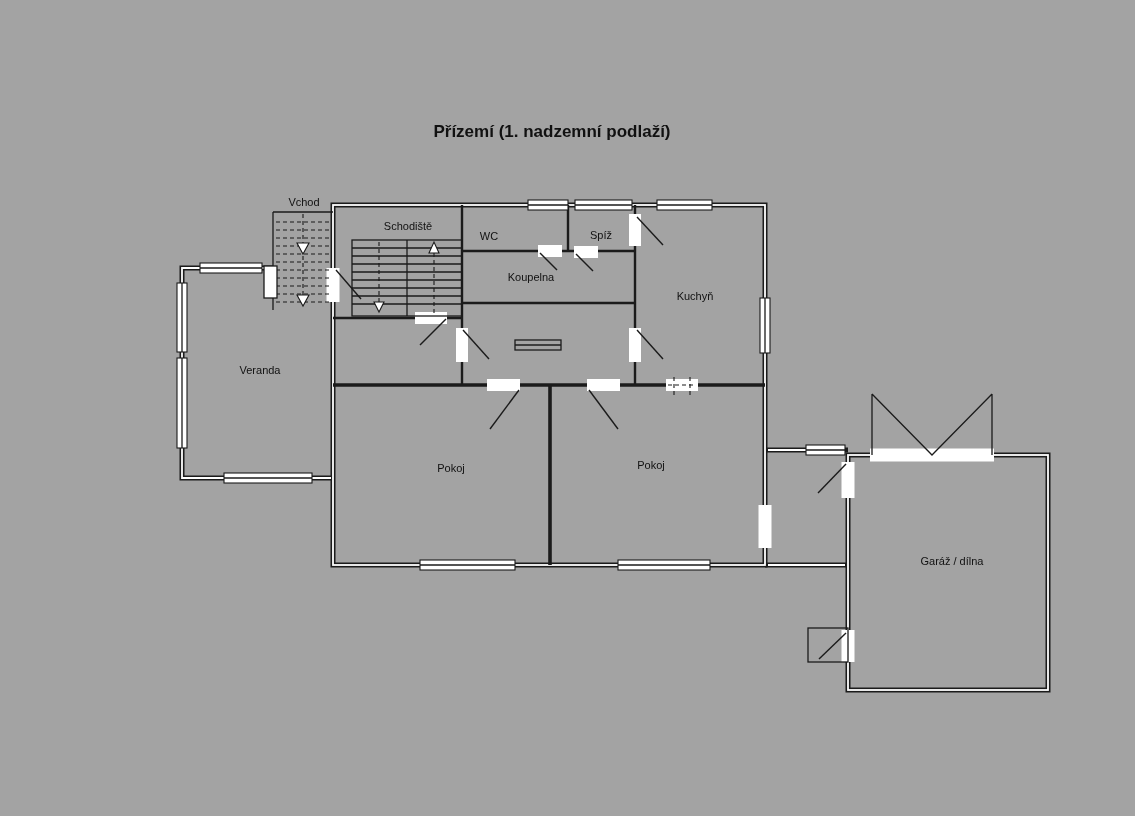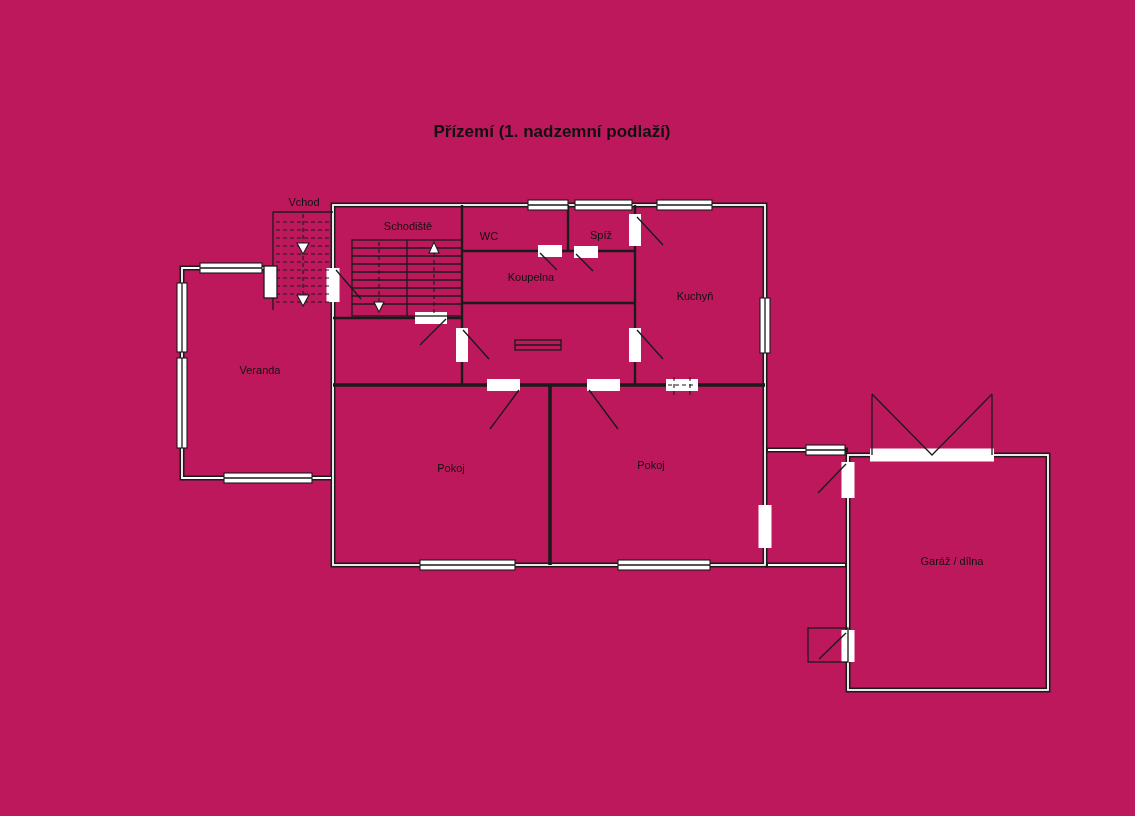--- a/index.html
+++ b/index.html
@@ -1,19 +1,19 @@
 <!DOCTYPE html>
 <html><head>
 <meta charset="utf-8">
 <style>
   html,body{margin:0;padding:0;background:#ffffff;}
   .page{
     position:relative;
     width:1135px;height:816px;
-    background:#be185d;
+    background:#a3a3a3;
     font-family:"Liberation Sans",sans-serif;
     overflow:hidden;
   }
   .title{
     position:absolute;
     top:122px;left:0;width:1104px;
     text-align:center;
     font-size:17px;font-weight:600;color:#111111;
   }
   svg{position:absolute;top:0;left:0;}

